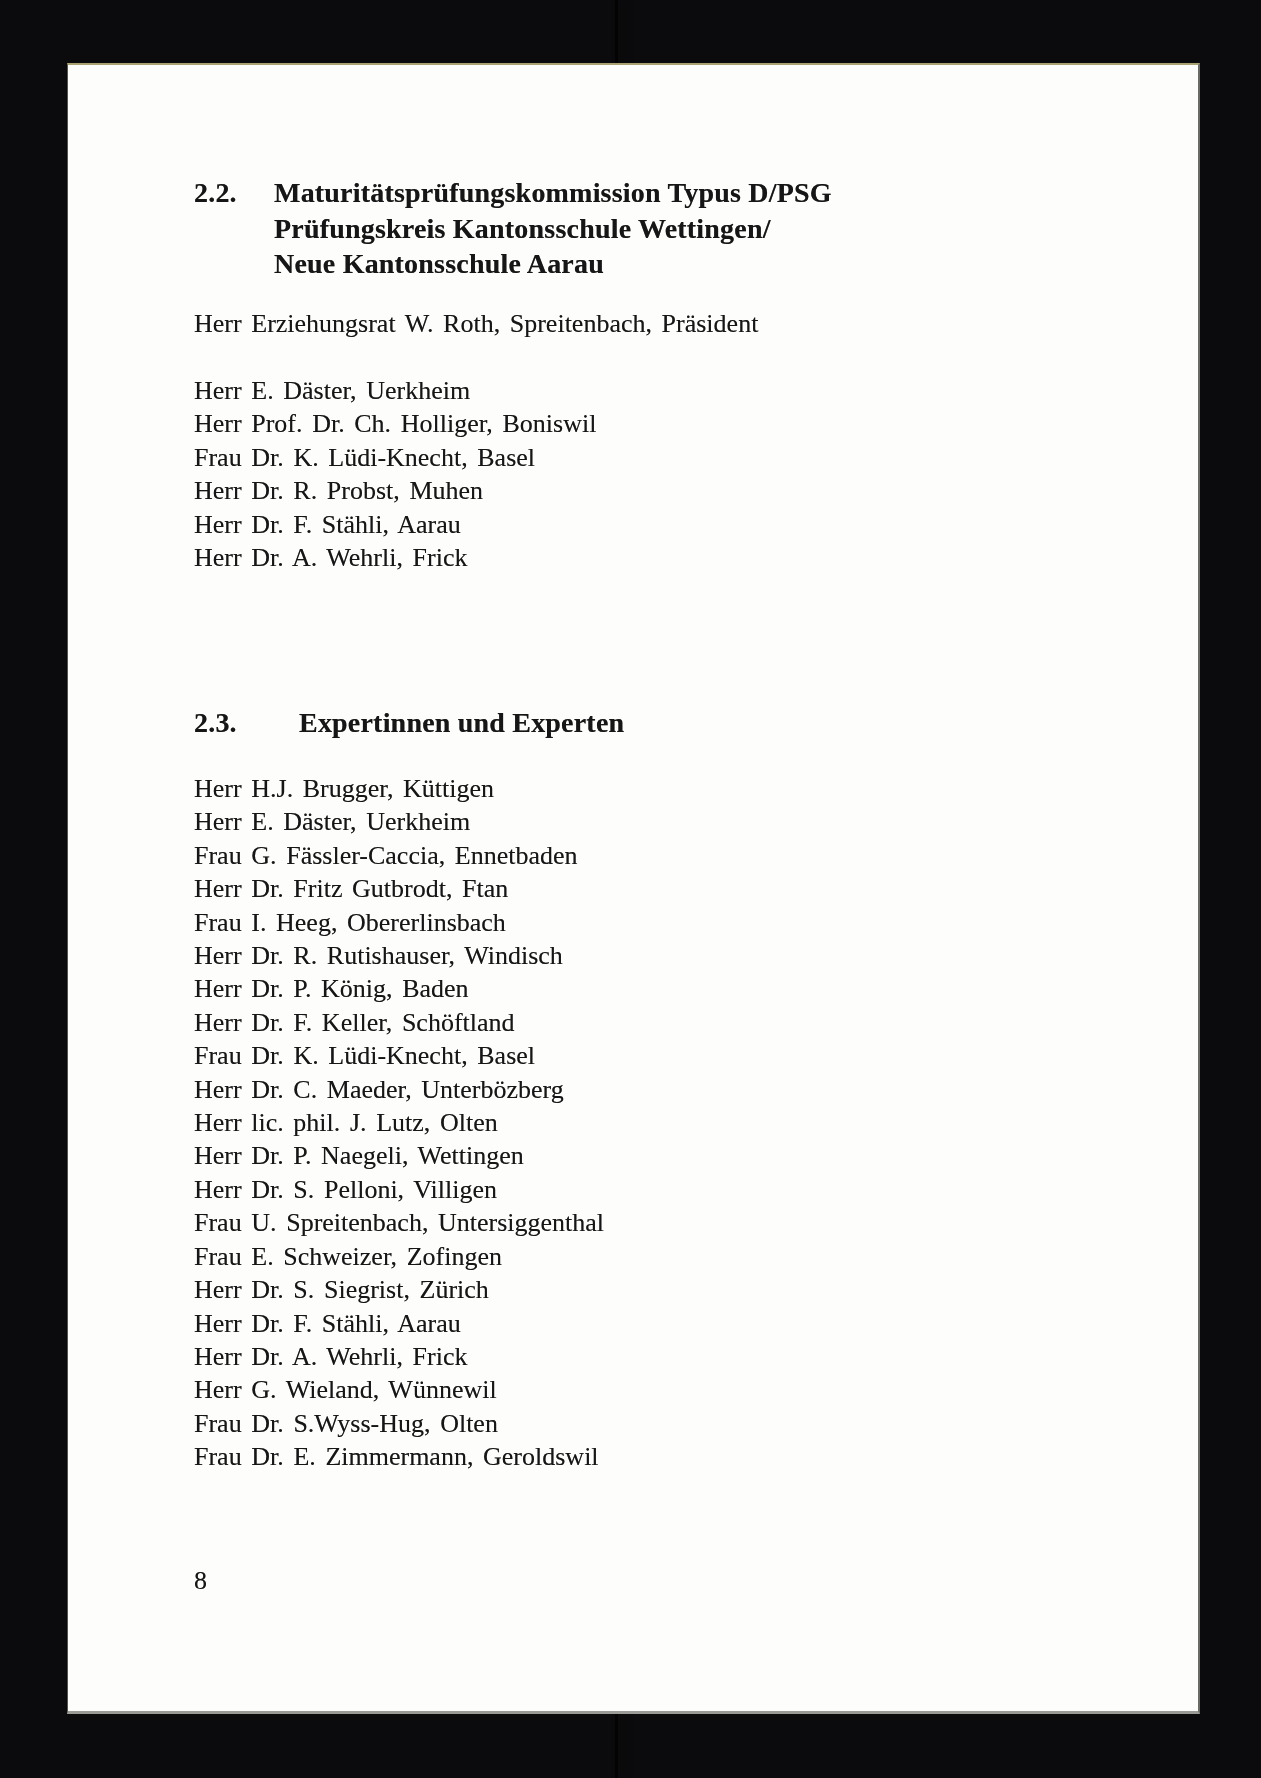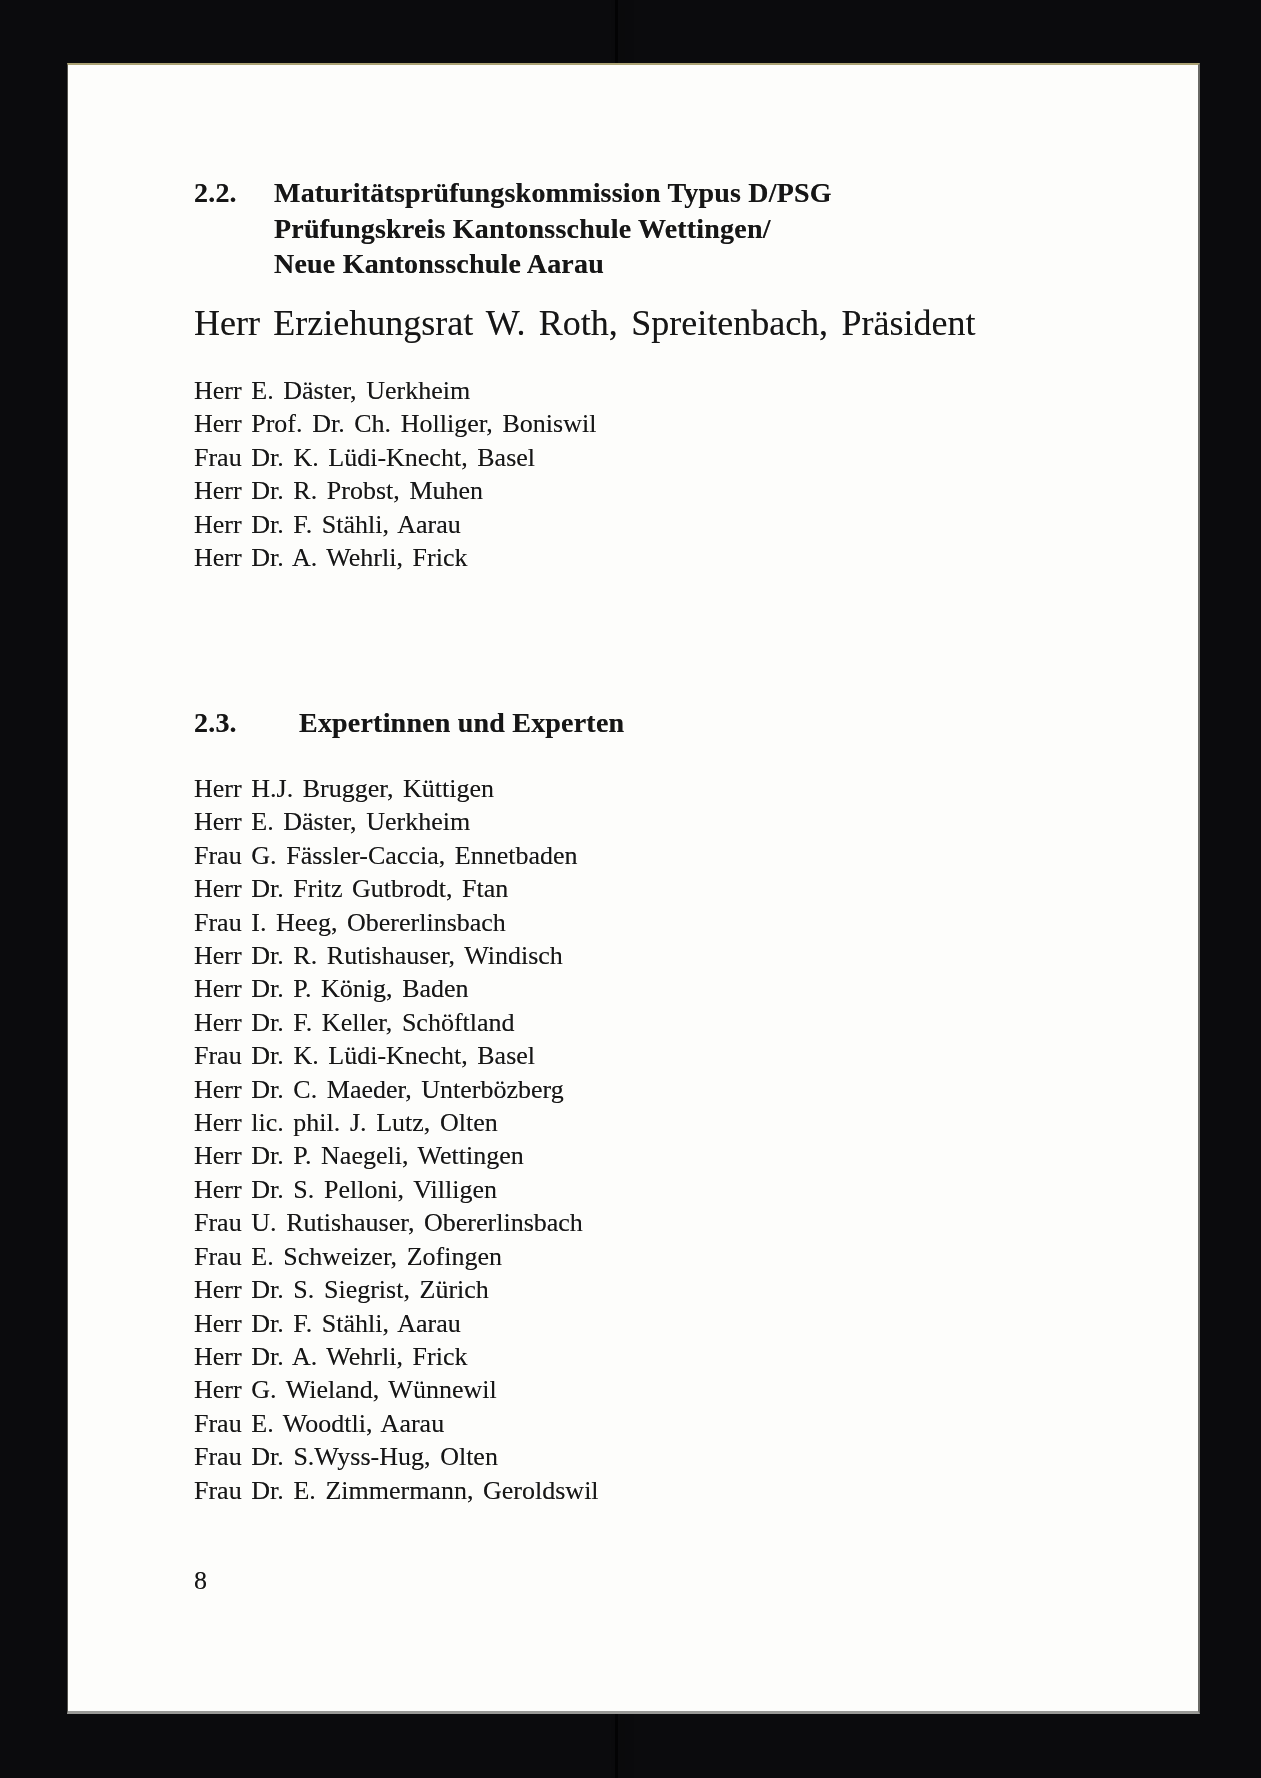--- a/index.html
+++ b/index.html
@@ -59,21 +59,21 @@
     flex: 0 0 80px;
   }
   .sec-head-22 { top: 110px; }
   .sec-head-23 { top: 640px; gap: 25px; }
 
   .lead {
     position: absolute;
     left: 126px;
     top: 242px;
     margin: 0;
-    font-size: 36px;
+    font-size: 26px;
     line-height: 33.4px;
     word-spacing: 0.12em;
     text-shadow: 0 0 0.5px rgba(20,20,20,0.45);
     white-space: nowrap;
   }
   .name-list {
     position: absolute;
     left: 126px;
     font-size: 26px;
     line-height: 33.4px;
@@ -135,26 +135,25 @@
         <div>Herr Dr. Fritz Gutbrodt, Ftan</div>
         <div>Frau I. Heeg, Obererlinsbach</div>
         <div>Herr Dr. R. Rutishauser, Windisch</div>
         <div>Herr Dr. P. König, Baden</div>
         <div>Herr Dr. F. Keller, Schöftland</div>
         <div>Frau Dr. K. Lüdi-Knecht, Basel</div>
         <div>Herr Dr. C. Maeder, Unterbözberg</div>
         <div>Herr lic. phil. J. Lutz, Olten</div>
         <div>Herr Dr. P. Naegeli, Wettingen</div>
         <div>Herr Dr. S. Pelloni, Villigen</div>
-        <div>Frau U. Rutishauser, Obererlinsbach</div>
+        <div>Frau U. Spreitenbach, Untersiggenthal</div>
         <div>Frau E. Schweizer, Zofingen</div>
         <div>Herr Dr. S. Siegrist, Zürich</div>
         <div>Herr Dr. F. Stähli, Aarau</div>
         <div>Herr Dr. A. Wehrli, Frick</div>
         <div>Herr G. Wieland, Wünnewil</div>
-        <div>Frau E. Woodtli, Aarau</div>
         <div>Frau Dr. S.Wyss-Hug, Olten</div>
         <div>Frau Dr. E. Zimmermann, Geroldswil</div>
       </div>
 
     <div class="page-number">8</div>
   </div>
 </div>
 
 </body></html>

